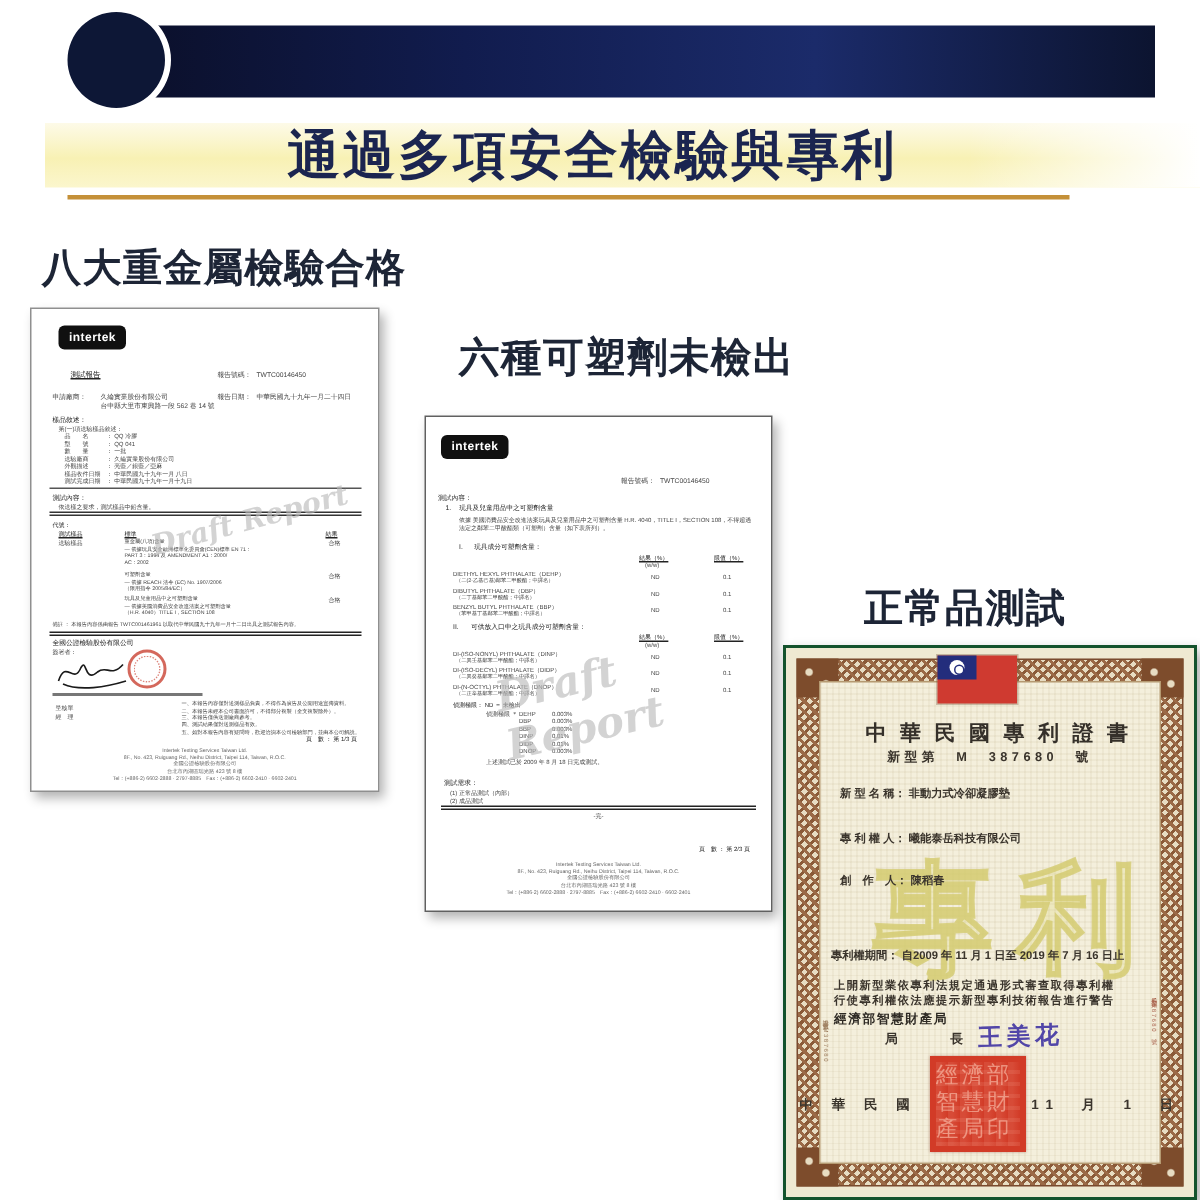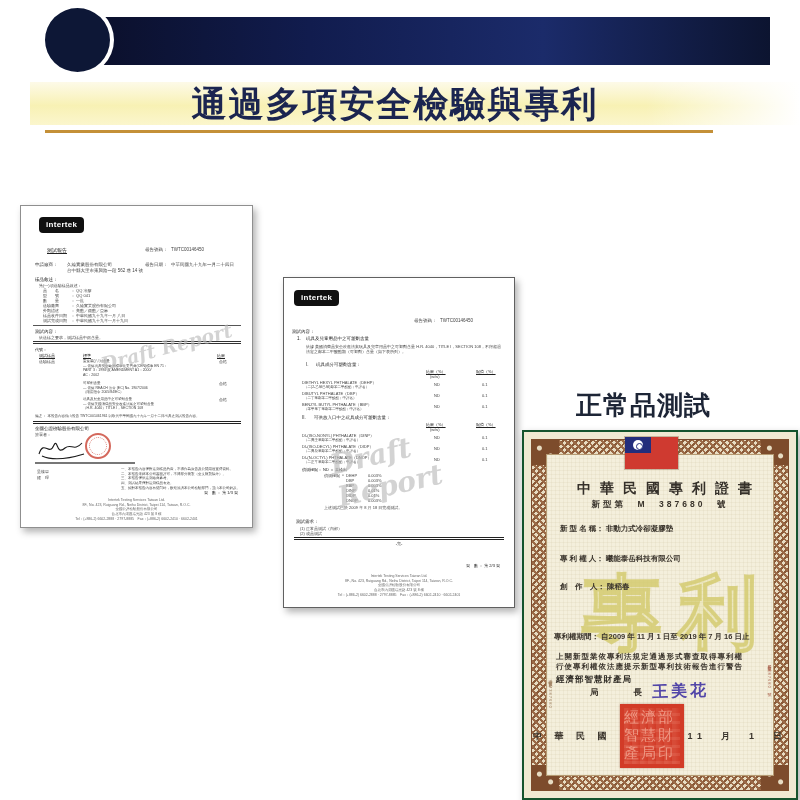--- a/index.html
+++ b/index.html
@@ -99,20 +99,22 @@
 <div id="page">
 
   <div class="banner"></div>
   <div class="badge-circle"></div>
 
   <div class="band">
     <div class="band-title">通過多項安全檢驗與專利</div>
   </div>
   <div class="gold-line"></div>
 
+  <div id="h1" class="sec-heading">八大重金屬檢驗合格</div>
+  <div id="h2" class="sec-heading">六種可塑劑未檢出</div>
   <div id="h3" class="sec-heading">正常品測試</div>
 
   <div class="doc" id="doc1" style="left:20px;top:205px;width:233px;height:323px;">
     <div class="intertek" style="left:18px;top:11px;">intertek</div>
     <div class="abs t5 dark underl" style="left:26px;top:41px;">測試報告</div>
     <div class="abs t45" style="left:124px;top:41px;">報告號碼：</div>
     <div class="abs t45" style="left:150px;top:41px;">TWTC00146450</div>
 
     <div class="abs t45" style="left:14px;top:56px;">申請廠商：</div>
     <div class="abs t45" style="left:46px;top:56px;">久綸實業股份有限公司</div>

